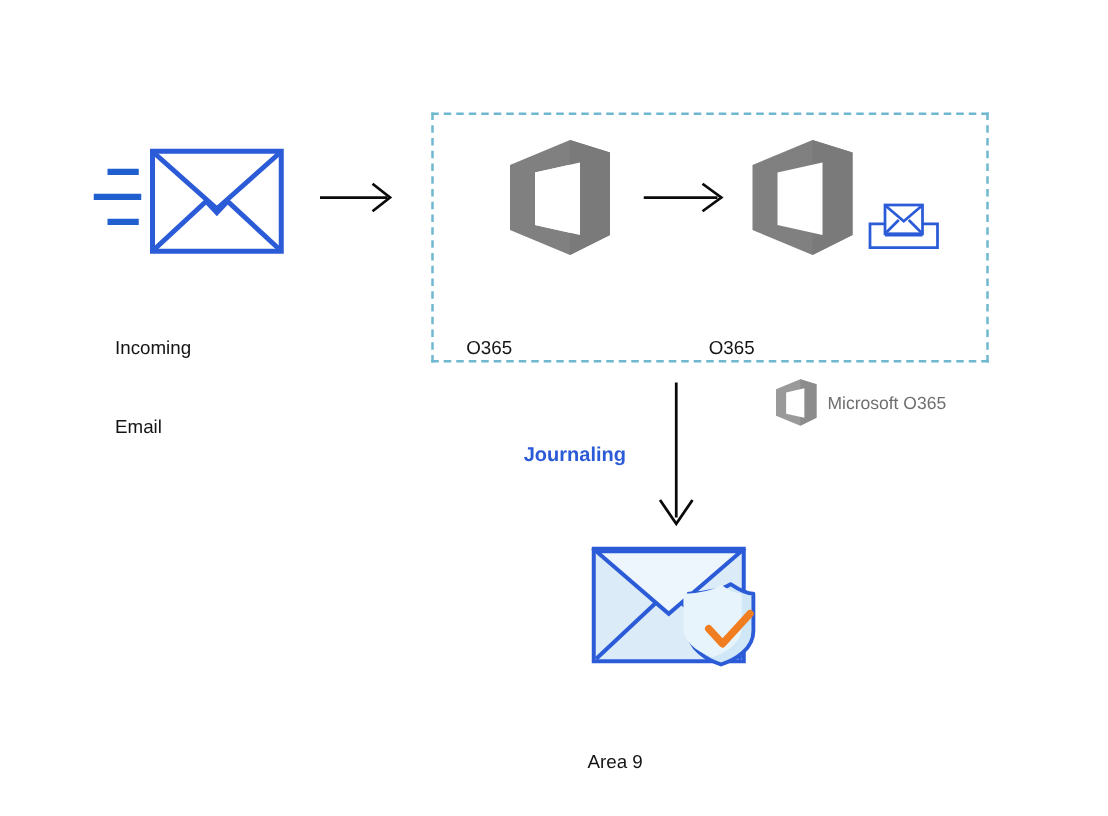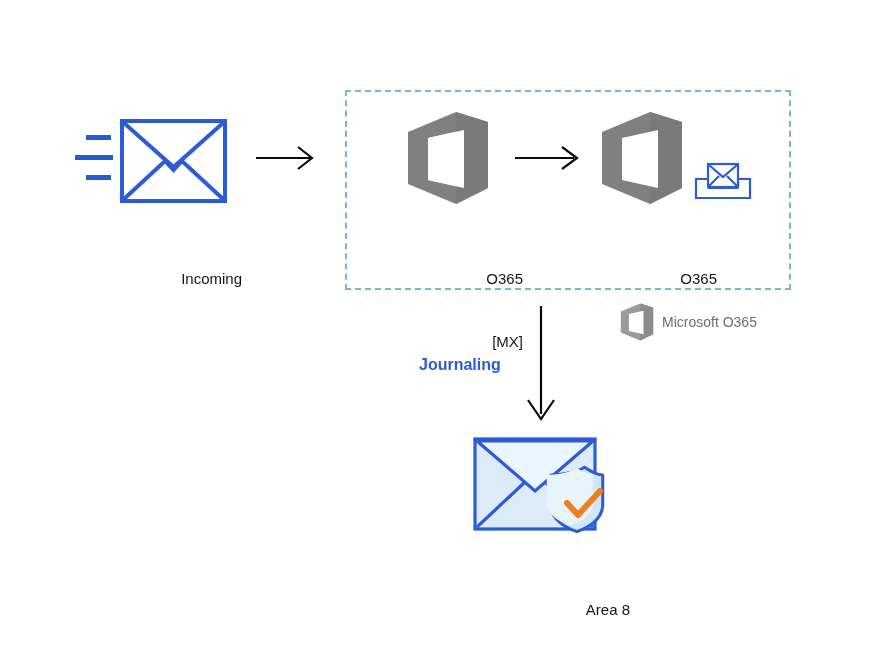--- a/index.html
+++ b/index.html
@@ -17,21 +17,21 @@
     width: 886px;
     height: 653px;
     background: #ffffff;
     overflow: hidden;
   }
   .node {
     position: absolute;
   }
   .caption {
     position: absolute;
-    text-align: right;
+    text-align: left;
     color: #141414;
     font-size: 15px;
     line-height: 21px;
     font-family: "Liberation Sans", sans-serif;
     white-space: pre;
   }
   .caption-line { display: block; }
 
   
   .boundary {
@@ -83,20 +83,21 @@
       <rect x="11" y="60" width="25" height="5" fill="#1F5FD0"></rect>
 
       <rect x="47" y="6" width="103" height="80" fill="#ffffff" stroke="#2B5BD7" stroke-width="4"></rect>
 
       <path d="M 49 8 L 98.5 52 L 148 8" fill="none" stroke="#2B5BD7" stroke-width="4" stroke-linejoin="miter"></path>
       <path d="M 49 84 L 90 46 L 98.5 55 L 107 46 L 148 84" fill="none" stroke="#2B5BD7" stroke-width="4" stroke-linejoin="miter"></path>
     </svg>
   </div>
   <div class="caption" style="left:92px; top:226px; width:150px;">
     <span class="caption-line">Incoming</span>
+    <span class="caption-line">Email</span>
   </div>
 
   <div class="node" style="left:256px; top:145px;">
     <svg width="60" height="26" viewBox="0 0 60 26">
       <line x1="0" y1="13" x2="54" y2="13" stroke="#0A0A0A" stroke-width="2.2"></line>
       <path d="M 42 2 L 56 13 L 42 24" fill="none" stroke="#0A0A0A" stroke-width="2.2" stroke-linecap="butt" stroke-linejoin="miter"></path>
     </svg>
   </div>
 
   <div class="node" style="left:406px; top:112px;">
@@ -107,21 +108,20 @@
       <path d="M 22 26 L 58 18 L 58 76 L 22 68 Z" fill="#ffffff"></path>
 
       <path d="M 50 0 L 82 10 L 82 76 L 50 92 Z" fill="#7A7A7A"></path>
       <path d="M 58 18 L 66 15 L 66 80 L 58 76 Z" fill="#ffffff" opacity="0"></path>
 
       <path d="M 22 26 L 58 18 L 58 76 L 22 68 Z" fill="#ffffff"></path>
     </svg>
   </div>
   <div class="caption" style="left:373px; top:226px; width:150px;">
     <span class="caption-line">O365</span>
-    <span class="caption-line">[MX]</span>
   </div>
 
   <div class="node" style="left:515px; top:145px;">
     <svg width="66" height="26" viewBox="0 0 66 26">
       <line x1="0" y1="13" x2="59" y2="13" stroke="#0A0A0A" stroke-width="2.2"></line>
       <path d="M 47 2 L 62 13 L 47 24" fill="none" stroke="#0A0A0A" stroke-width="2.2" stroke-linecap="butt" stroke-linejoin="miter"></path>
     </svg>
   </div>
 
   <div class="node" style="left:600px; top:112px;">
@@ -178,17 +178,17 @@
                C 118 106 103 97 103 82 Z" fill="#CFE7F7" stroke="#2B5BD7" stroke-width="3.2" stroke-linejoin="round" transform="translate(-18,-8) scale(0.96)"></path>
 
       <path d="M 103 51 C 118 51 132 47 138 43 C 144 47 152 51 157 51
                L 157 82 C 157 97 142 106 130 110
                C 118 106 103 97 103 82 Z" fill="#E8F4FC" stroke="none" transform="translate(-18,-8) scale(0.96) translate(6,5) scale(0.90)"></path>
 
       <path d="M 97 69 L 108 81 L 130 57" fill="none" stroke="#F07D20" stroke-width="6" stroke-linecap="round" stroke-linejoin="round"></path>
     </svg>
   </div>
   <div class="caption" style="left:470px; top:557px; width:160px;">
-    <span class="caption-line">Area 8</span>
+    <span class="caption-line">Area 9</span>
     
   </div>
 
 </div>
 
 </body></html>

